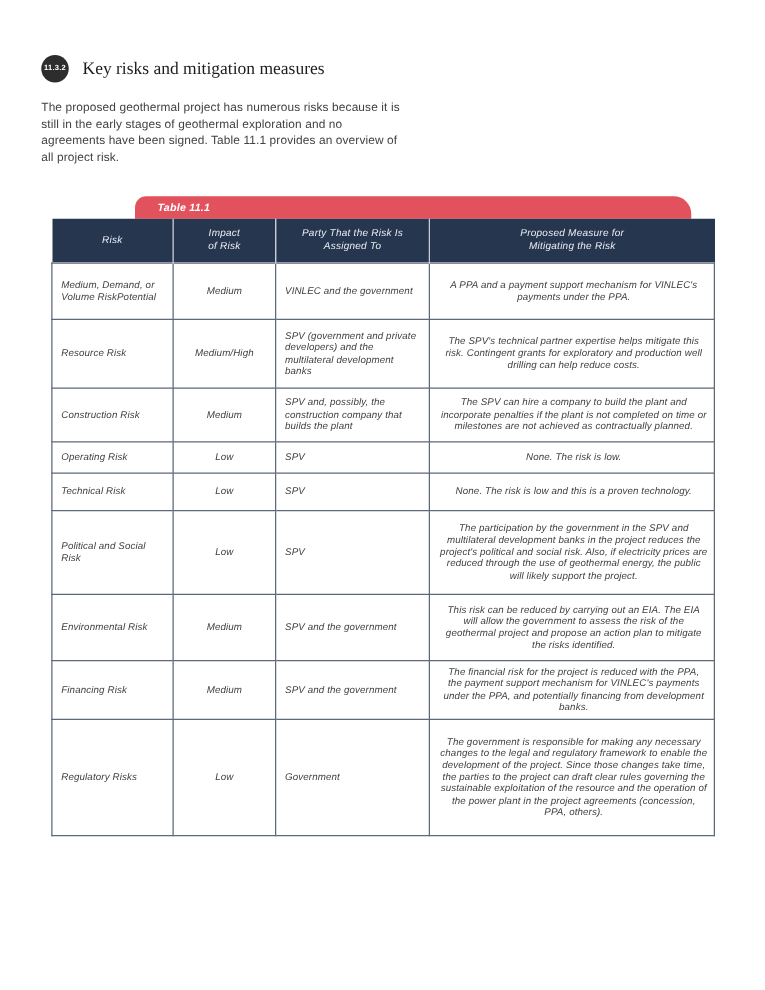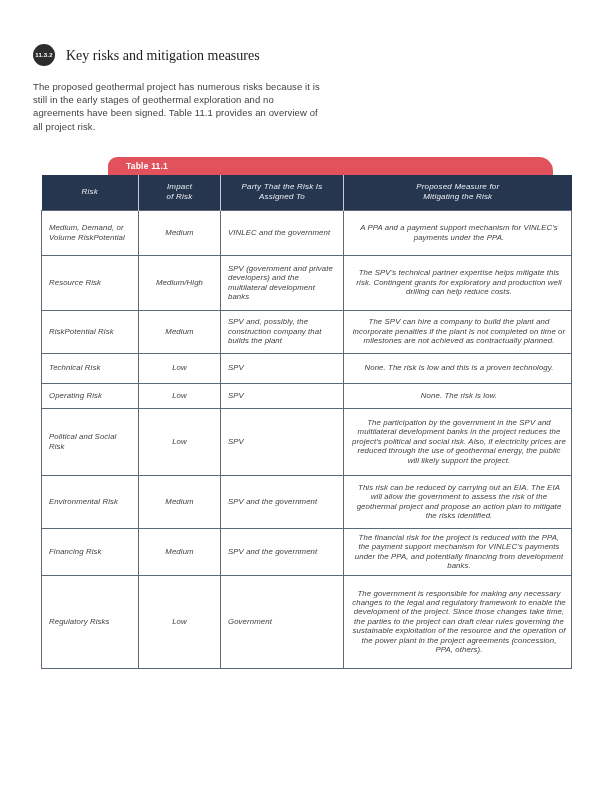--- a/index.html
+++ b/index.html
@@ -26,20 +26,21 @@
     font-size:9.5px; line-height:13.2px; color:#414141; letter-spacing:0.1px;
   }
   
   .table-wrap { position:absolute; left:41px; top:157px; width:530px; }
   .banner {
     margin-left:67px; width:445px; height:18px;
     background:#e2525c; border-radius:9px 14px 0 0;
     display:flex; justify-content:space-between; align-items:center;
     padding:0 56px 0 18px; color:#ffffff; font-size:8.5px;
     letter-spacing:0.2px;
+    font-style:italic;
   }
   .banner-label { font-weight:bold; }
   table { width:530px; border-collapse:collapse; table-layout:fixed;font-style:italic; }
   th {
     background:#27364f; color:#e9edf4; font-weight:normal;
     font-size:8px; line-height:10px; white-space:pre-line;
     text-align:center; vertical-align:middle; height:35px;
     letter-spacing:0.2px;
   }
   th + th { border-left:1px solid #c6ccd6; }
@@ -99,36 +100,36 @@
           <td class="c-party">VINLEC and the government</td>
           <td class="c-measure">A PPA and a payment support mechanism for VINLEC's payments under the PPA.</td>
         </tr>
         <tr style="height:55px">
           <td class="c-risk">Resource Risk</td>
           <td class="c-impact">Medium/High</td>
           <td class="c-party">SPV (government and private developers) and the multilateral development banks</td>
           <td class="c-measure">The SPV's technical partner expertise helps mitigate this risk. Contingent grants for exploratory and production well drilling can help reduce costs.</td>
         </tr>
         <tr style="height:43px">
-          <td class="c-risk">RiskPotential Risk</td>
+          <td class="c-risk">Construction Risk</td>
           <td class="c-impact">Medium</td>
           <td class="c-party">SPV and, possibly, the construction company that builds the plant</td>
           <td class="c-measure">The SPV can hire a company to build the plant and incorporate penalties if the plant is not completed on time or milestones are not achieved as contractually planned.</td>
+        </tr>
+        <tr style="height:25px">
+          <td class="c-risk">Operating Risk</td>
+          <td class="c-impact">Low</td>
+          <td class="c-party">SPV</td>
+          <td class="c-measure">None. The risk is low.</td>
         </tr>
         <tr style="height:30px">
           <td class="c-risk">Technical Risk</td>
           <td class="c-impact">Low</td>
           <td class="c-party">SPV</td>
           <td class="c-measure">None. The risk is low and this is a proven technology.</td>
-        </tr>
-        <tr style="height:25px">
-          <td class="c-risk">Operating Risk</td>
-          <td class="c-impact">Low</td>
-          <td class="c-party">SPV</td>
-          <td class="c-measure">None. The risk is low.</td>
         </tr>
         <tr style="height:67px">
           <td class="c-risk">Political and Social Risk</td>
           <td class="c-impact">Low</td>
           <td class="c-party">SPV</td>
           <td class="c-measure">The participation by the government in the SPV and multilateral development banks in the project reduces the project's political and social risk. Also, if electricity prices are reduced through the use of geothermal energy, the public will likely support the project.</td>
         </tr>
         <tr style="height:53px">
           <td class="c-risk">Environmental Risk</td>
           <td class="c-impact">Medium</td>

